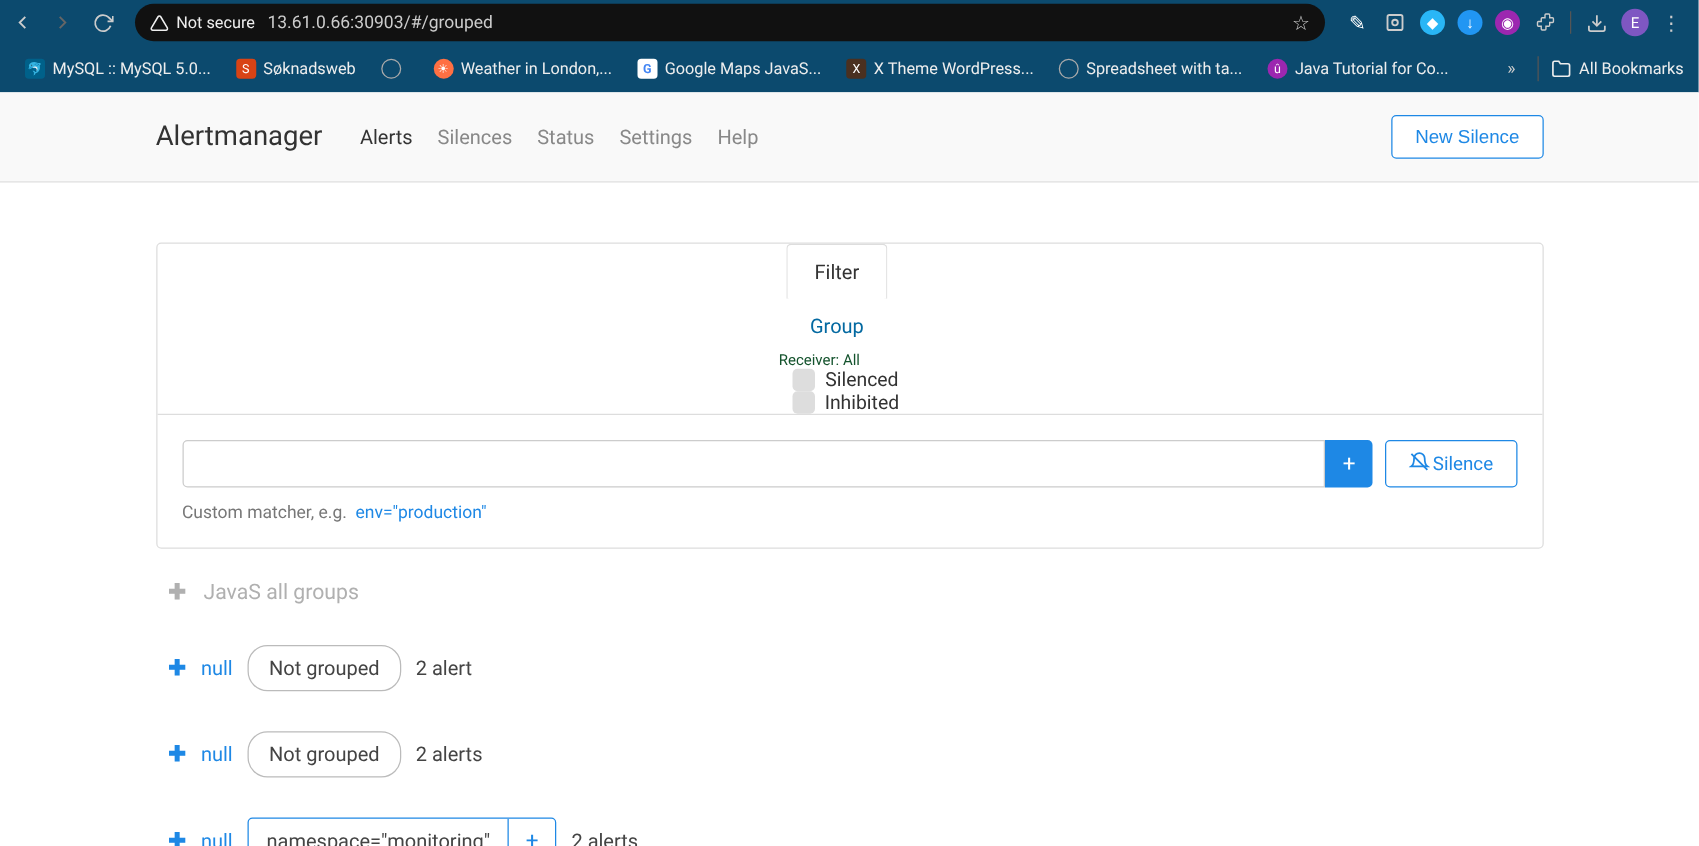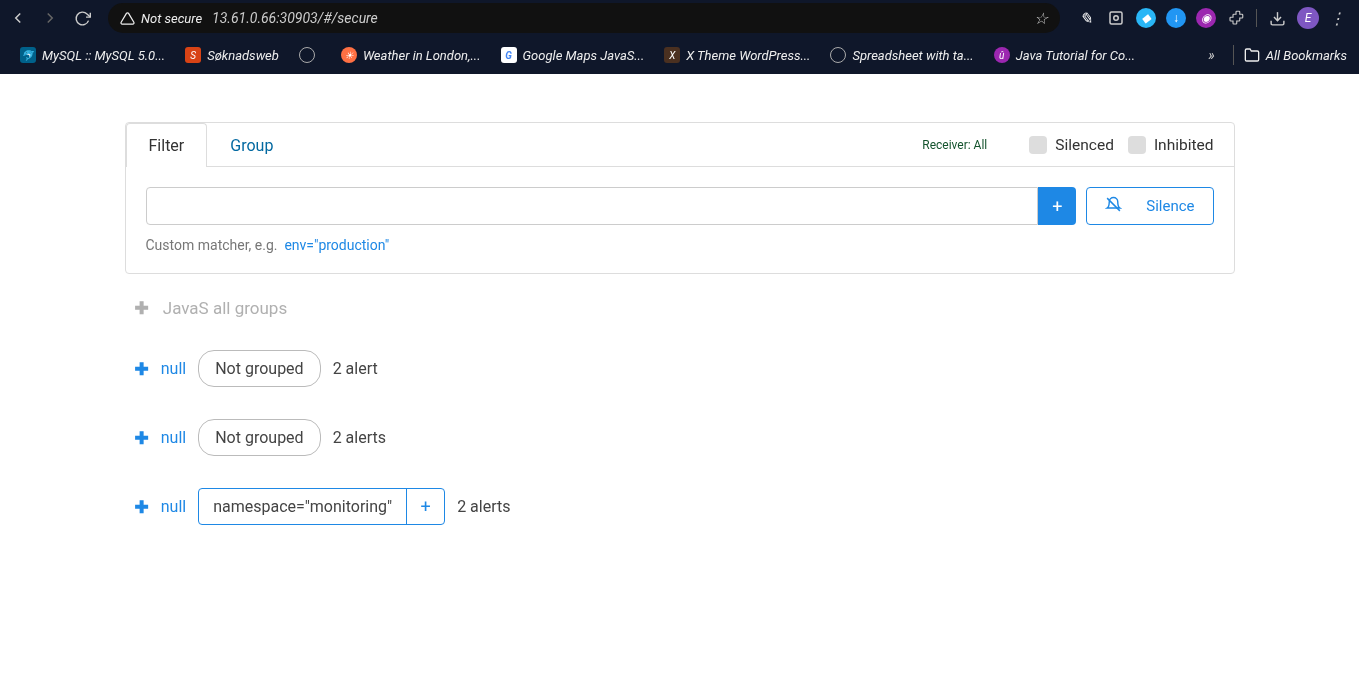--- a/index.html
+++ b/index.html
@@ -1,19 +1,19 @@
 <!DOCTYPE html>
 <html><head>
 <meta charset="utf-8">
 <style>
   * { box-sizing: border-box; margin: 0; padding: 0; }
   body { font-family: -apple-system, BlinkMacSystemFont, "Segoe UI", Roboto, sans-serif; background: #fff; color: #333; width: 1359px; height: 677px; overflow: hidden; }
 
   
-  .browser-chrome { background: #0f172a; font-style: italic; }
+  .browser-chrome { background: #0c4a6e; }
   .toolbar { display: flex; align-items: center; padding: 4px 8px; height: 36px; gap: 6px; }
   .nav-btns { display: flex; align-items: center; gap: 12px; }
   .nav-btn { width: 20px; height: 20px; display: flex; align-items: center; justify-content: center; color: #ccc; cursor: pointer; }
   .nav-btn.disabled { color: #666; }
   .omnibox { flex: 1; background: #111; border-radius: 16px; height: 30px; display: flex; align-items: center; padding: 0 12px; gap: 10px; color: #ccc; margin: 0 10px; }
   .not-secure { display: flex; align-items: center; gap: 6px; color: #eee; font-size: 13px; }
   .url { color: #ccc; font-size: 14px; flex: 1; }
   .star { color: #ccc; font-size: 16px; }
   .toolbar-right { display: flex; align-items: center; gap: 10px; padding-right: 6px; }
   .ext-icon { width: 20px; height: 20px; display: flex; align-items: center; justify-content: center; border-radius: 50%; font-size: 12px; color: #fff; }
@@ -49,33 +49,33 @@
   .header-inner { max-width: 1110px; margin: 0 auto; display: flex; align-items: center; padding: 18px 0; }
   .brand { font-size: 22px; color: #333; margin-right: 30px; font-weight: 400;}
   .nav-links { display: flex; gap: 20px; }
   .nav-link { font-size: 16px; color: #888; cursor: pointer; }
   .nav-link.active { color: #333; }
   .header-spacer { flex: 1; }
   .new-silence-btn { border: 1px solid #1e88e5; color: #1e88e5; background: #fff; padding: 8px 18px; border-radius: 4px; font-size: 15px; cursor: pointer; }
 
   .content { max-width: 1110px; margin: 0 auto; padding-top: 48px; }
   .panel { border: 1px solid #ddd; border-radius: 4px; background: #fff; }
-  .tabs-row { display: flex; align-items: center; border-bottom: 1px solid #ddd; padding-right: 20px; }
+  .tabs-row { display: flex; align-items: center; border-bottom: 1px solid #ddd; padding-right: 20px; flex-direction: column; }
   .tab { padding: 12px 22px; font-size: 16px; color: #0369a1; cursor: pointer; border: 1px solid transparent; border-bottom: none; margin-bottom:-1px;}
   .tab.active { background:#fff; border-color:#ddd; border-top-left-radius:4px; border-top-right-radius:4px; color:#333;}
   .tabs-spacer { flex:1; }
   .receiver { font-size:12px; color:#14532d; margin-right:28px;}
   .chk { display:flex; align-items:center; gap:8px; font-size:15.5px; color:#333; margin-left:14px;}
   .chk-box { width:18px; height:18px; border-radius:4px; background:#ddd; }
 
   .filter-body { padding: 20px; }
   .filter-row { display:flex; gap:10px; }
   .filter-input { flex:1; border:1px solid #ccc; height:38px; border-radius:4px 0 0 4px; padding: 0 10px; font-size:15px;}
   .add-btn { width:38px; height:38px; background:#1e88e5; color:#fff; display:flex; align-items:center; justify-content:center; font-size:18px; border-radius:0 4px 4px 0; margin-left:-10px; cursor:pointer;}
-  .silence-btn { border:1px solid #1e88e5; color:#1e88e5; background:#fff; padding:0 18px; height:38px; border-radius:4px; display:flex; align-items:center; gap:24px; font-size:15px; cursor:pointer; }
+  .silence-btn { border:1px solid #1e88e5; color:#1e88e5; background:#fff; padding:0 18px; height:38px; border-radius:4px; display:flex; align-items:center; gap:2px; font-size:15px; cursor:pointer; }
   .silence-icon { font-size:16px; }
   .hint { font-size:14px; color:#777; margin-top:12px; }
   .hint a { color:#1e88e5; text-decoration:none; }
 
   .expand-row { display:flex; align-items:center; gap:14px; color:#b0b0b0; font-size:17px; padding: 24px 10px 10px; cursor:pointer;}
   .plus-gray { color:#b0b0b0; font-weight:bold; font-size:17px;}
 
   .group-row { display:flex; align-items:center; gap:12px; padding: 10px; margin-top:12px;}
   .plus-blue { color:#1e88e5; font-weight:bold; font-size:17px; cursor:pointer;}
   .null-link { color:#1e88e5; font-size:16px; cursor:pointer;}
@@ -108,21 +108,21 @@
           </svg>
         </div>
     </div>
     <div class="omnibox">
       <span class="not-secure">
         <svg width="15" height="15" viewBox="0 0 24 24" fill="none" stroke="currentColor" stroke-width="2">
             <path d="M10.29 3.86L1.82 18a2 2 0 001.71 3h16.94a2 2 0 001.71-3L13.71 3.86a2 2 0 00-3.42 0z"></path>
           </svg>
         <span>Not secure</span>
       </span>
-      <span class="url">13.61.0.66:30903/#/secure</span>
+      <span class="url">13.61.0.66:30903/#/grouped</span>
       <span class="star">☆</span>
     </div>
     <div class="toolbar-right">
       <div class="ext-icon magic">✎</div>
       <div class="ext-icon box">
           <svg width="18" height="18" viewBox="0 0 24 24" fill="none" stroke="currentColor" stroke-width="2">
             <rect x="4" y="4" width="16" height="16" rx="2"></rect>
             <circle cx="12" cy="12" r="3"></circle>
           </svg>
         </div>
@@ -185,20 +185,34 @@
     <div class="all-bm">
       <svg width="16" height="16" viewBox="0 0 24 24" fill="none" stroke="#eee" stroke-width="2">
           <path d="M22 19a2 2 0 01-2 2H4a2 2 0 01-2-2V5a2 2 0 012-2h5l2 3h9a2 2 0 012 2z"></path>
         </svg>
       <span>All Bookmarks</span>
     </div>
   </div>
 </div>
 
 <div class="page">
+  <div class="header">
+    <div class="header-inner">
+      <div class="brand">Alertmanager</div>
+      <div class="nav-links">
+        <div class="nav-link active">Alerts</div>
+        <div class="nav-link">Silences</div>
+        <div class="nav-link">Status</div>
+        <div class="nav-link">Settings</div>
+        <div class="nav-link">Help</div>
+      </div>
+      <div class="header-spacer"></div>
+      <button class="new-silence-btn">New Silence</button>
+    </div>
+  </div>
 
   <div class="content">
     <div class="panel">
       <div class="tabs-row">
         <div class="tab active">Filter</div>
         <div class="tab">Group</div>
         <div class="tabs-spacer"></div>
         <div class="receiver">Receiver: All</div>
         <div class="chk">
             <span class="chk-box"></span>

